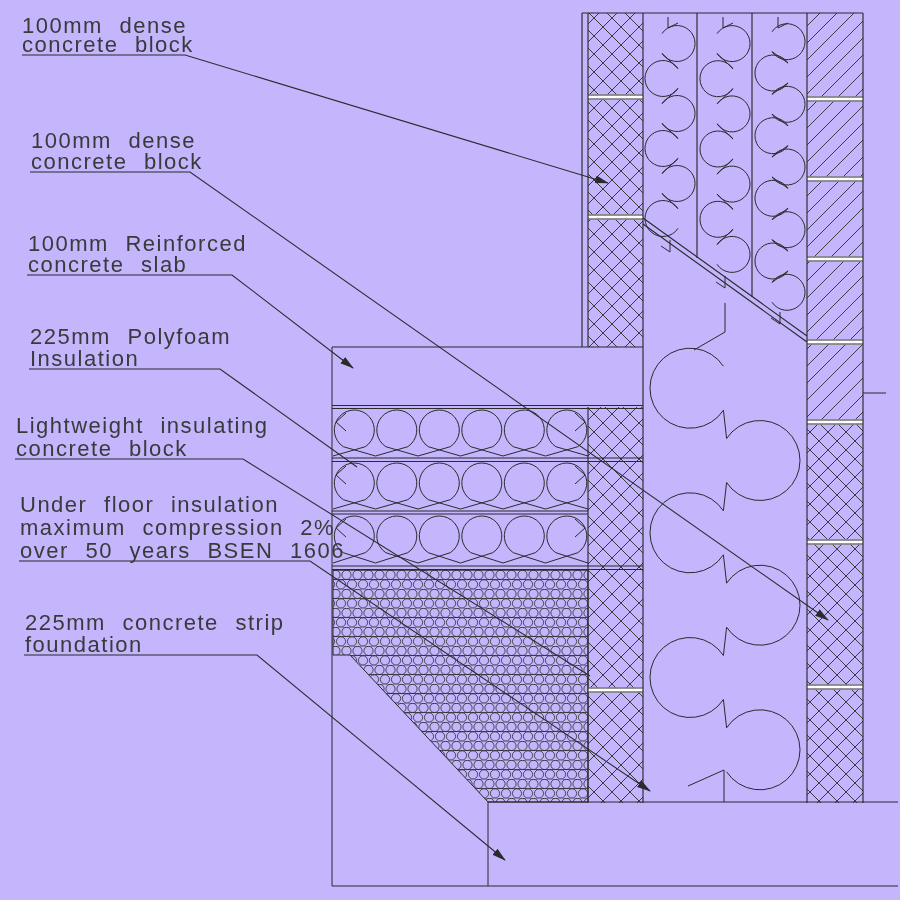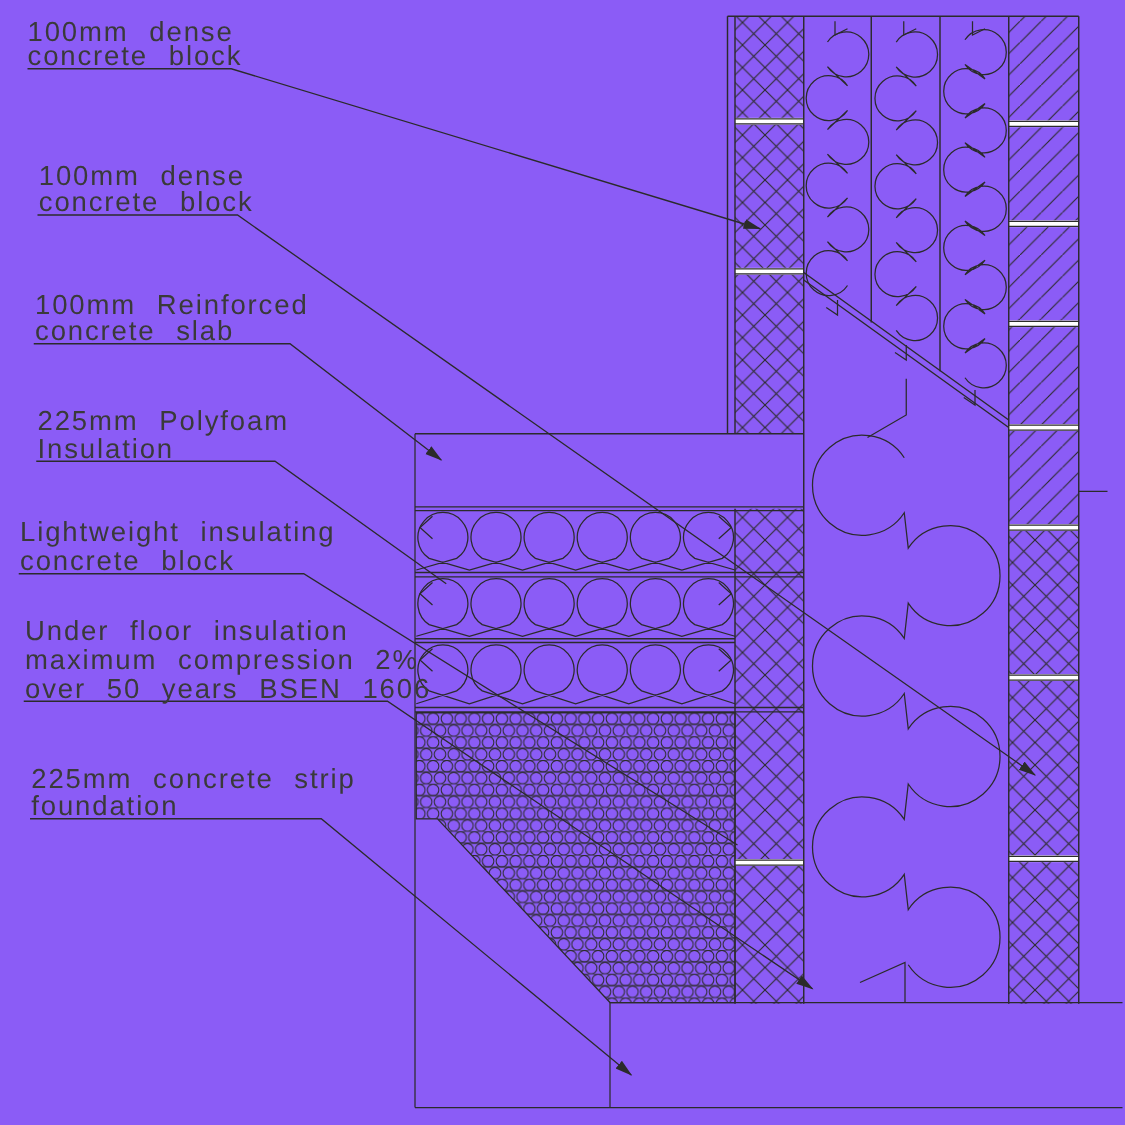--- a/index.html
+++ b/index.html
@@ -1,16 +1,16 @@
 <!DOCTYPE html>
 <html><head>
 <meta charset="utf-8">
 <style>
   html,body{margin:0;padding:0;background:#ffffff;}
-  .stage{position:relative;width:900px;height:900px;background:#8b5cf6;overflow:hidden;}
+  .stage{position:relative;width:900px;height:900px;background:#c4b5fd;overflow:hidden;}
   svg{display:block;}
   .draw{fill:none;stroke:#2b2b2b;stroke-width:1.15;stroke-linejoin:miter;stroke-linecap:butt;}
   .thin{stroke-width:1;}
   .leader{fill:none;stroke:#2b2b2b;stroke-width:1.05;}
   .jointgap{fill:#ffffff;}
   text.lbl{font-family:"Liberation Sans", sans-serif;font-size:22px;fill:#3a3a3a;
            letter-spacing:1.5px;word-spacing:9px;}
 </style>
 </head>
 <body>

